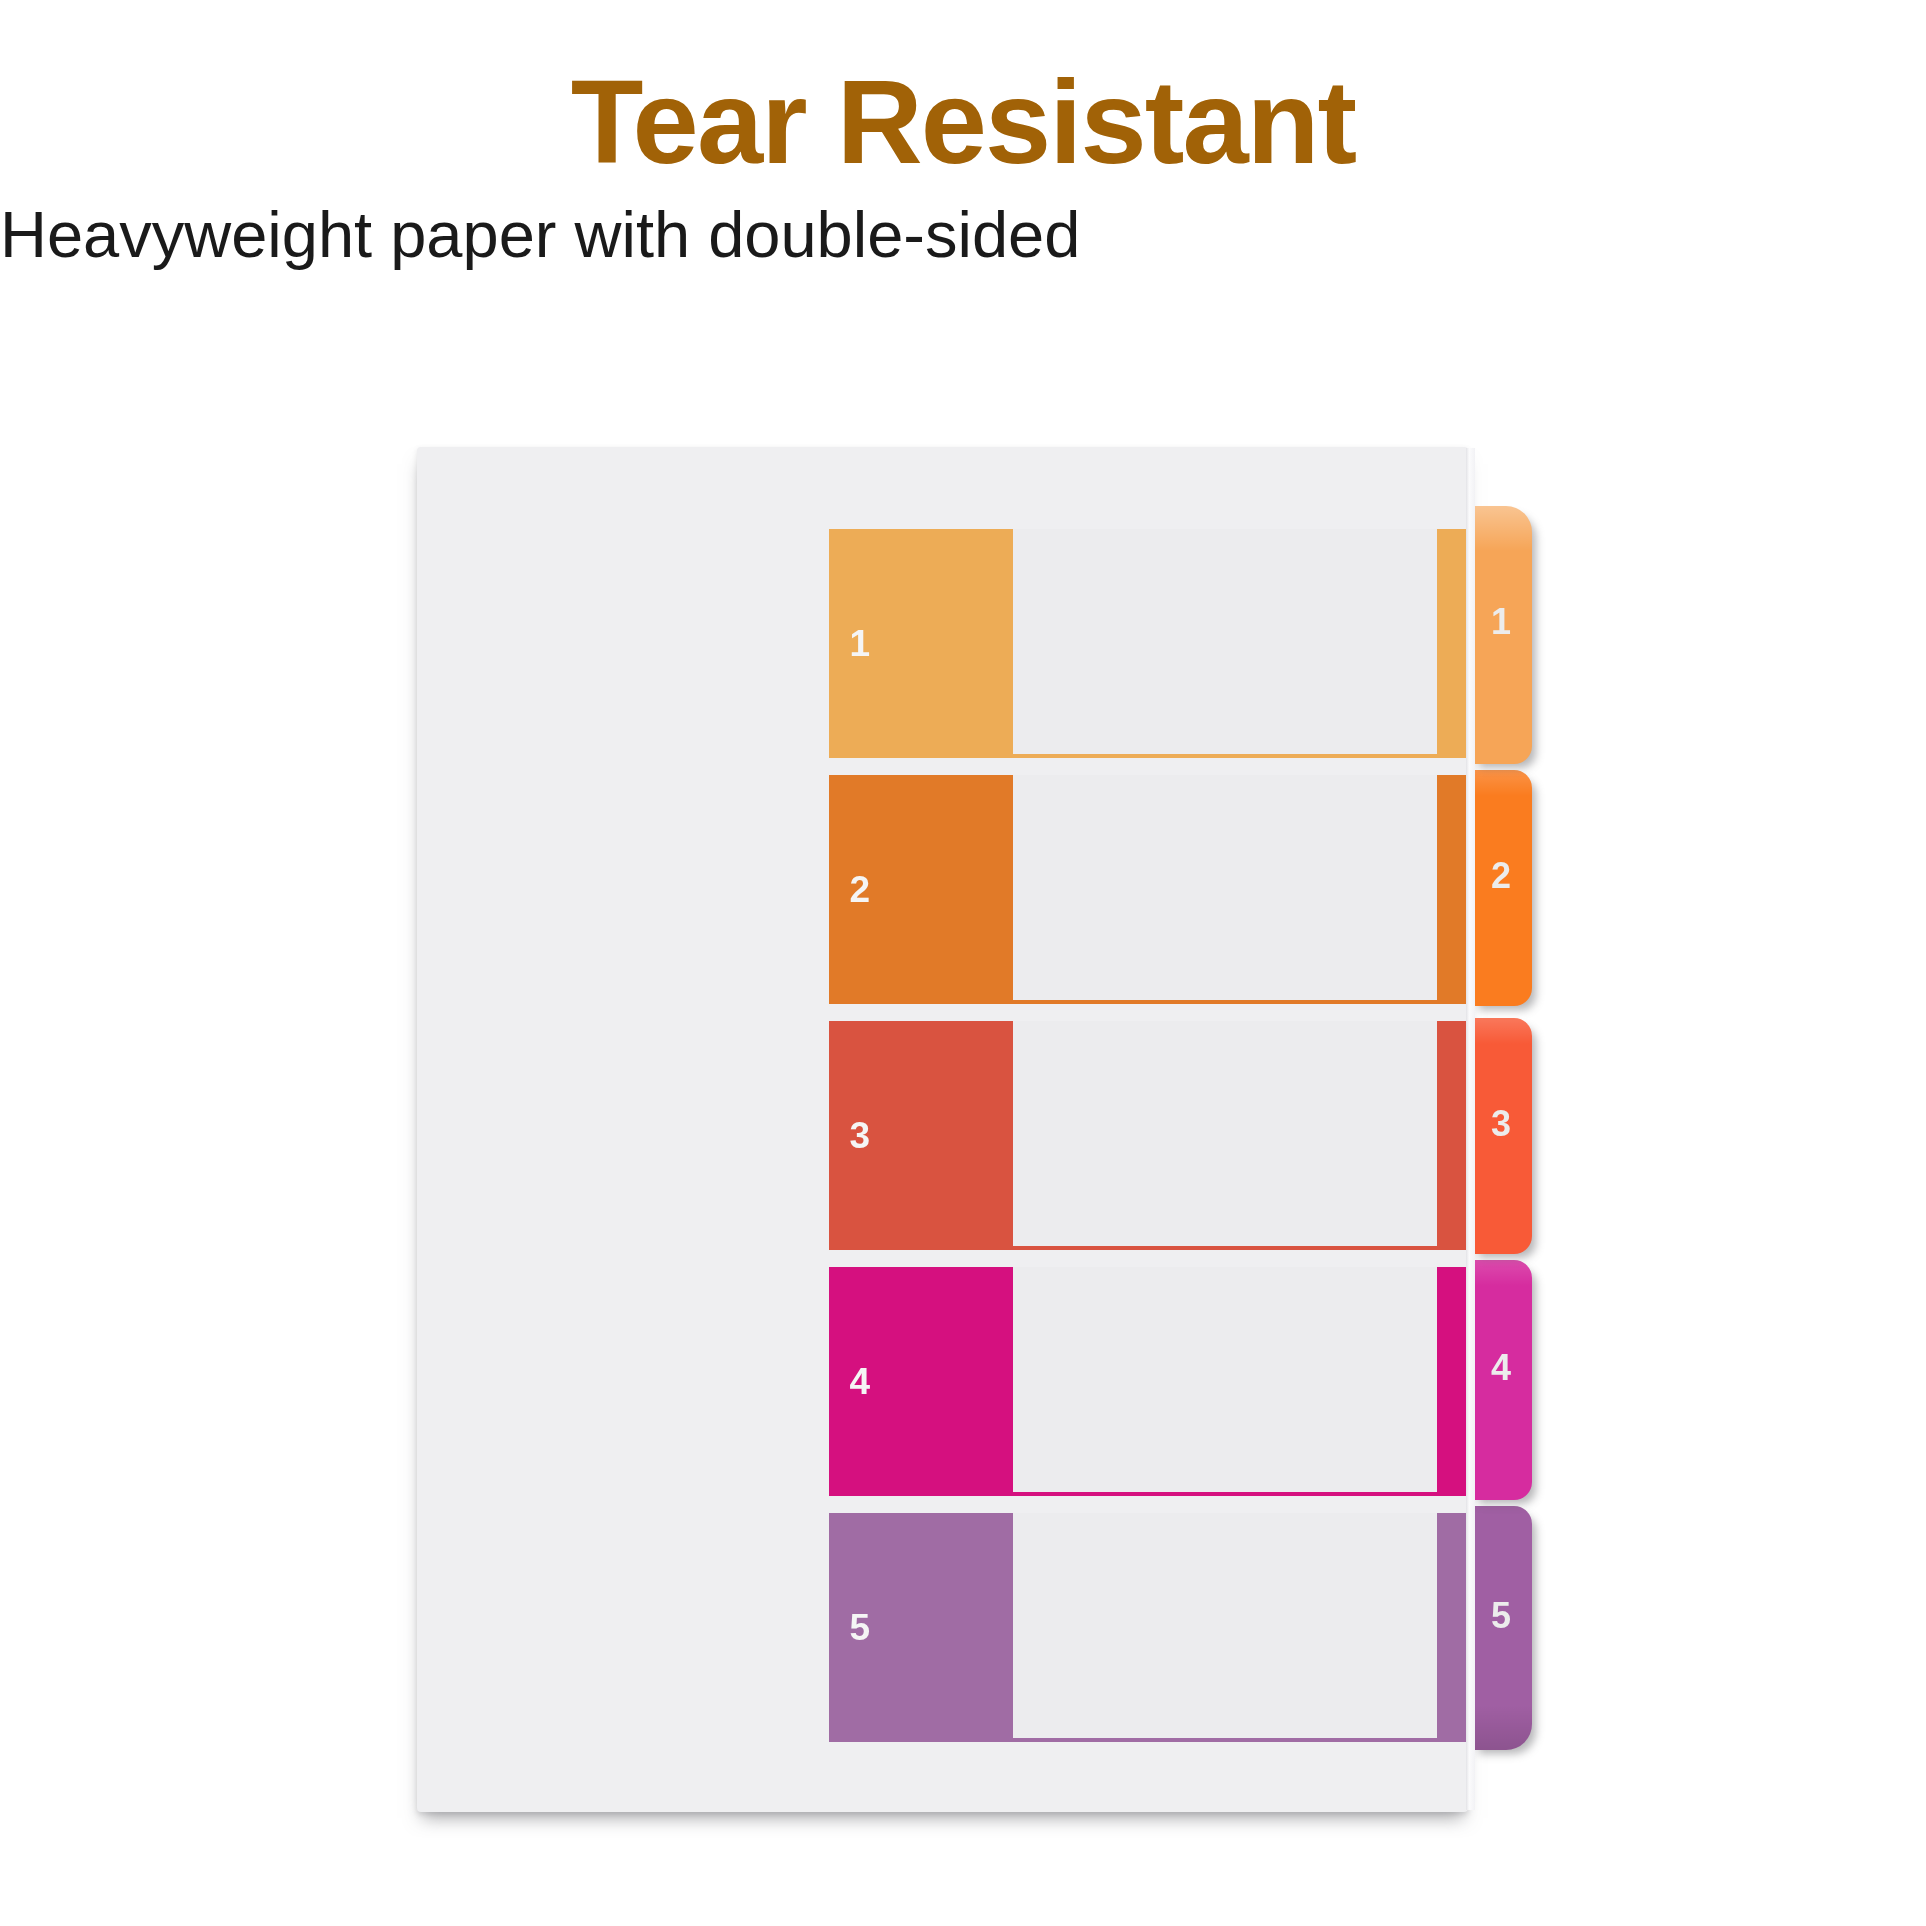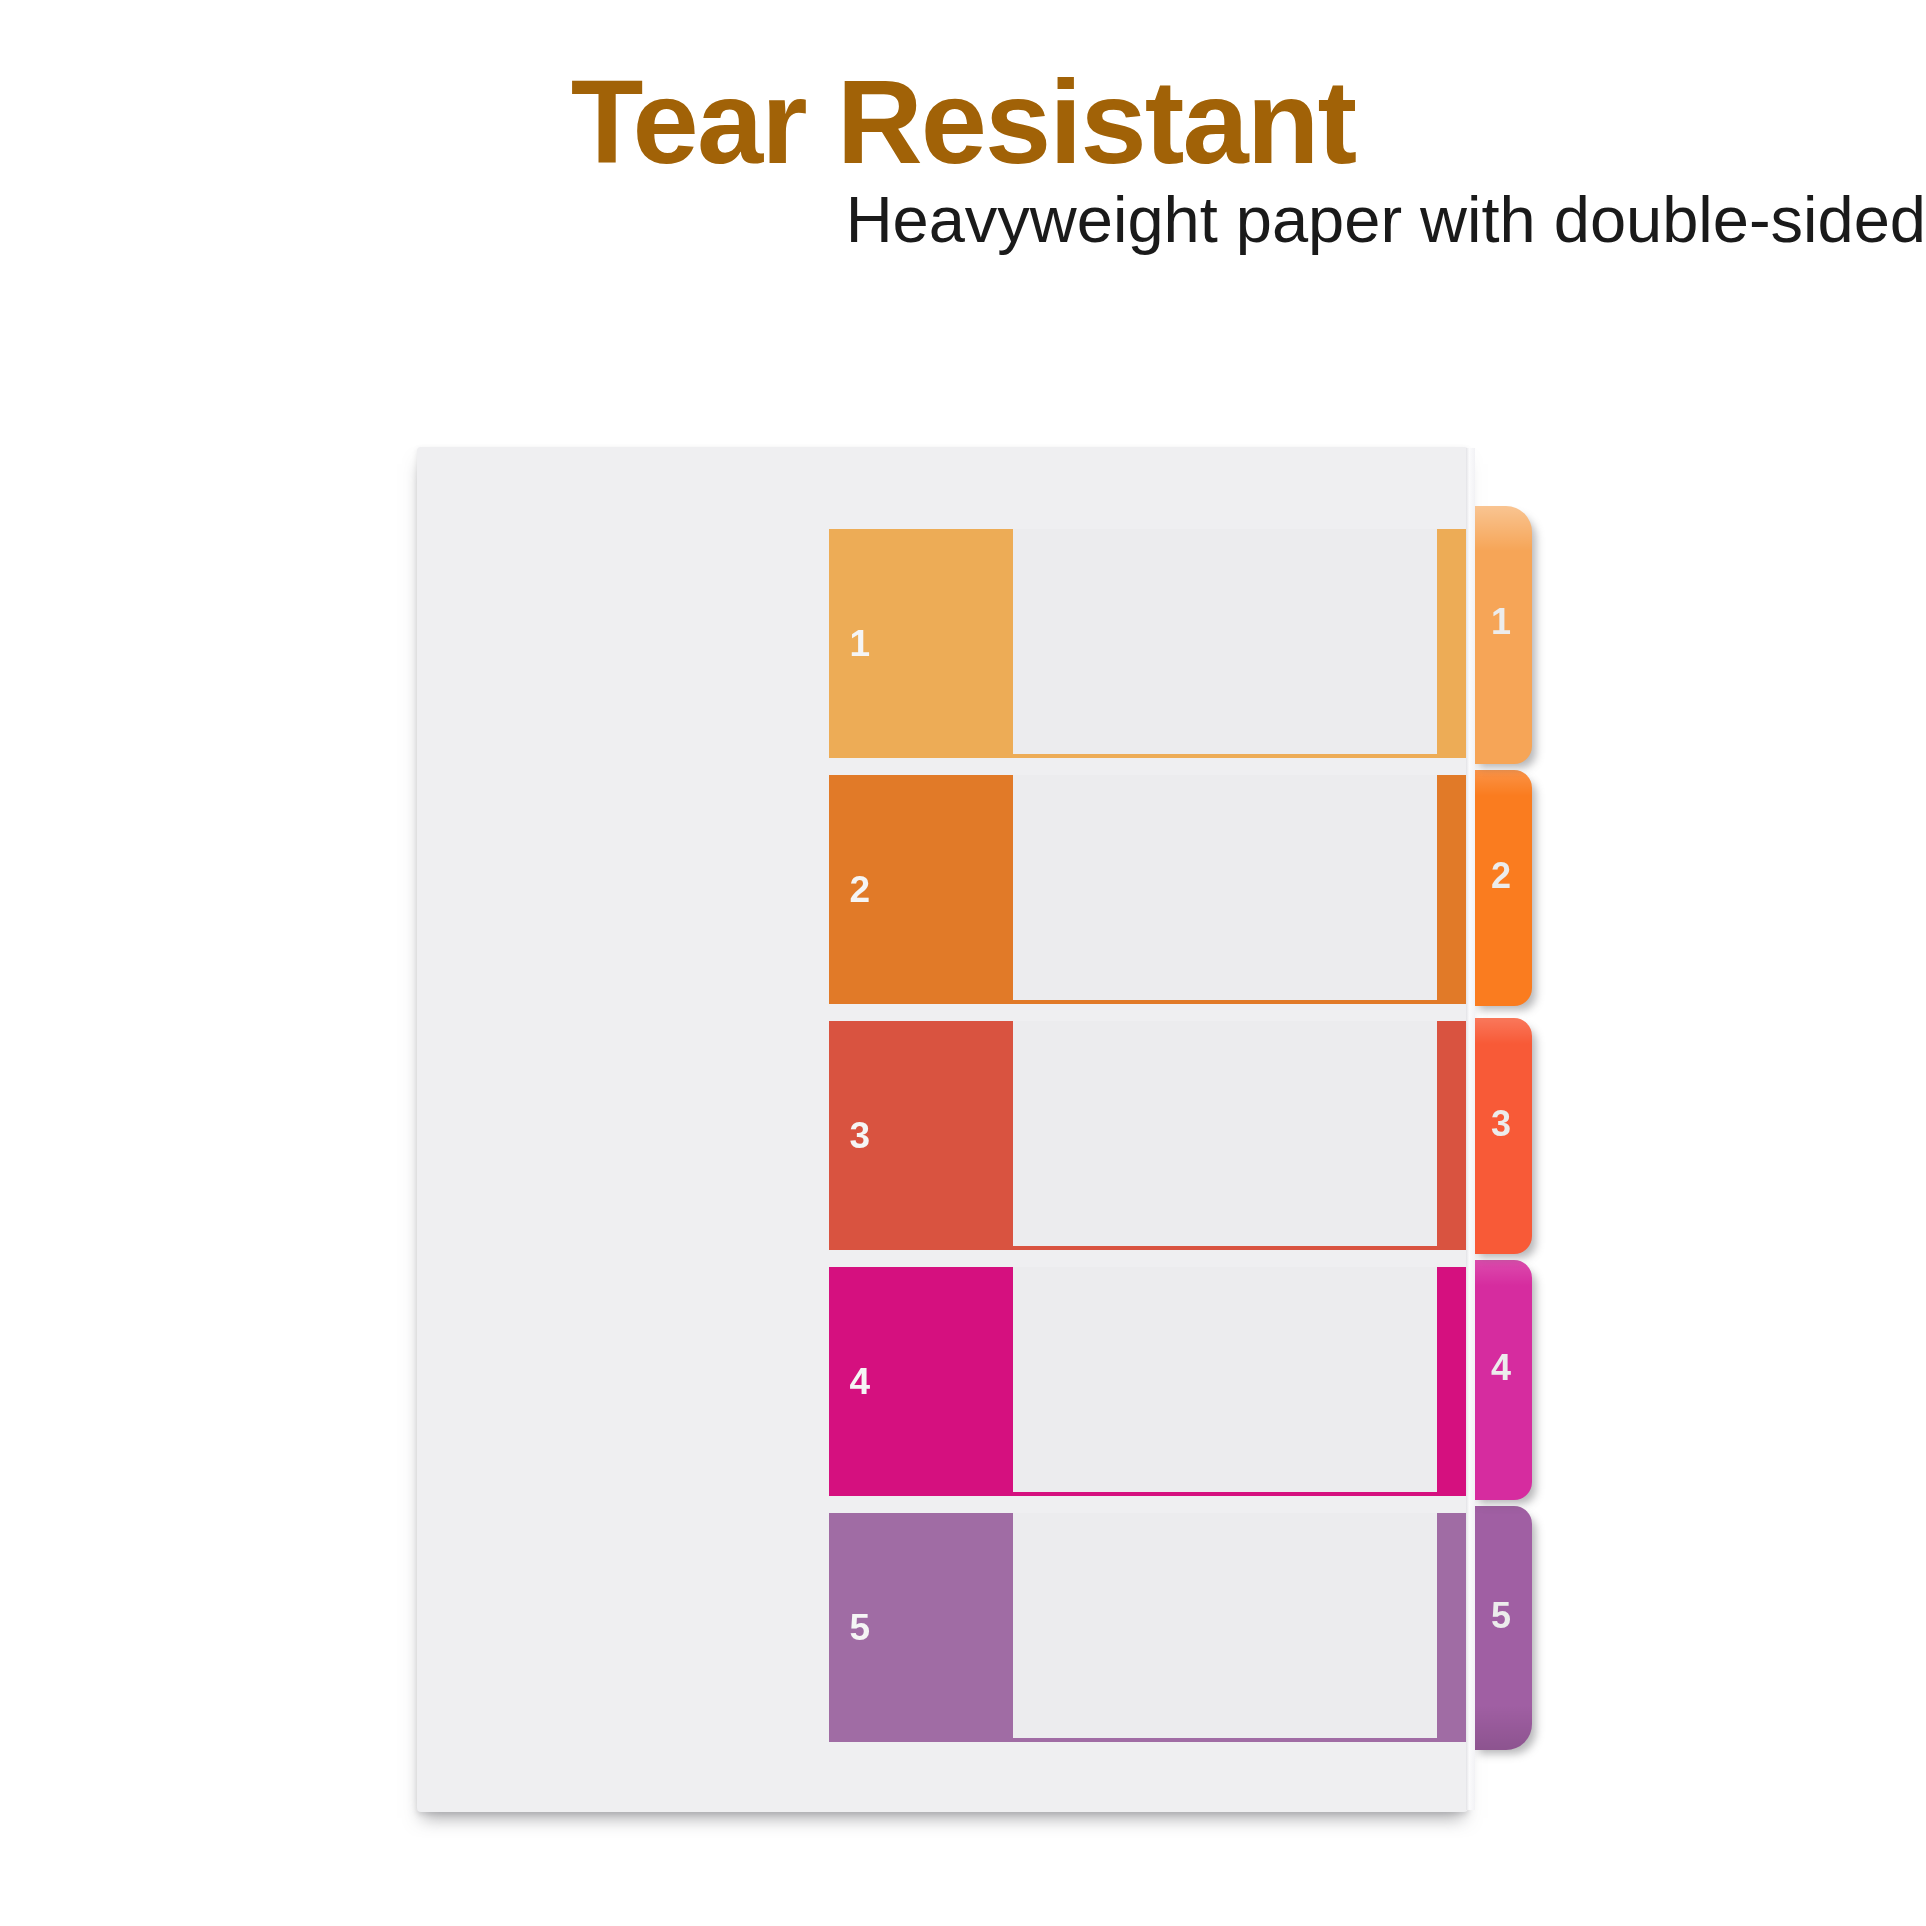--- a/index.html
+++ b/index.html
@@ -7,22 +7,22 @@
     position:relative;width:1926px;height:1926px;background:#ffffff;overflow:hidden;
     font-family:"Liberation Sans",sans-serif;
   }
   
   .headline{
     position:absolute;left:0;top:62px;width:1926px;margin:0;
     text-align:center;font-size:119px;line-height:1.0;font-weight:700;
     letter-spacing:-1.9px;
   }
   .subheadline{
-    position:absolute;left:0;top:180px;width:1926px;margin:0;
-    text-align:right;font-size:65px;line-height:80px;font-weight:500;
+    position:absolute;left:0;top:195px;width:1926px;margin:0;
+    text-align:left;font-size:65px;line-height:80px;font-weight:500;
   }
   .subheadline span{display:block;}
   
   .sheet{
     position:absolute;left:417px;top:447px;width:1051px;height:1365px;
     background:#EFEFF1;border-radius:3.9px;
     box-shadow:0 11.6px 16.7px -5.1px rgba(90,90,95,0.50), 0 2.6px 5.1px rgba(120,120,125,0.18);
   }
   .hole{
     position:absolute;width:40px;height:40px;border-radius:50%;background:#ffffff;

